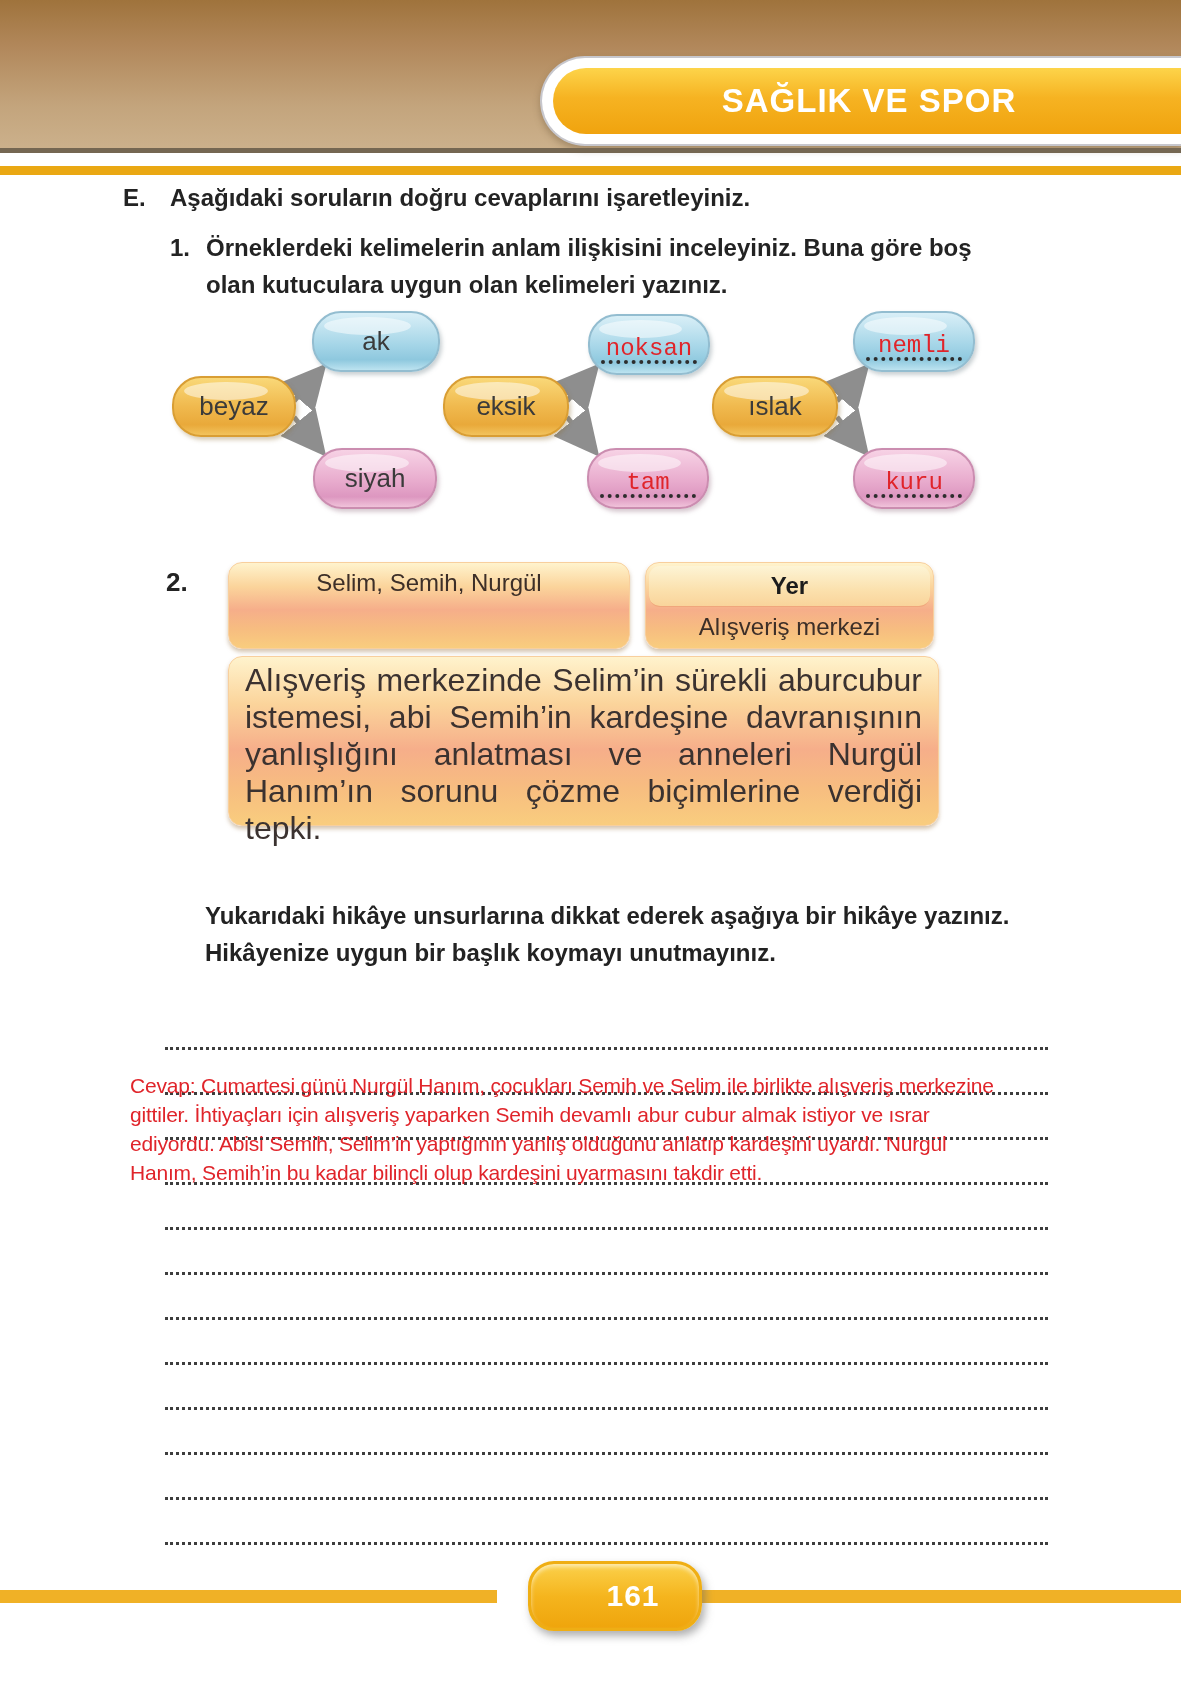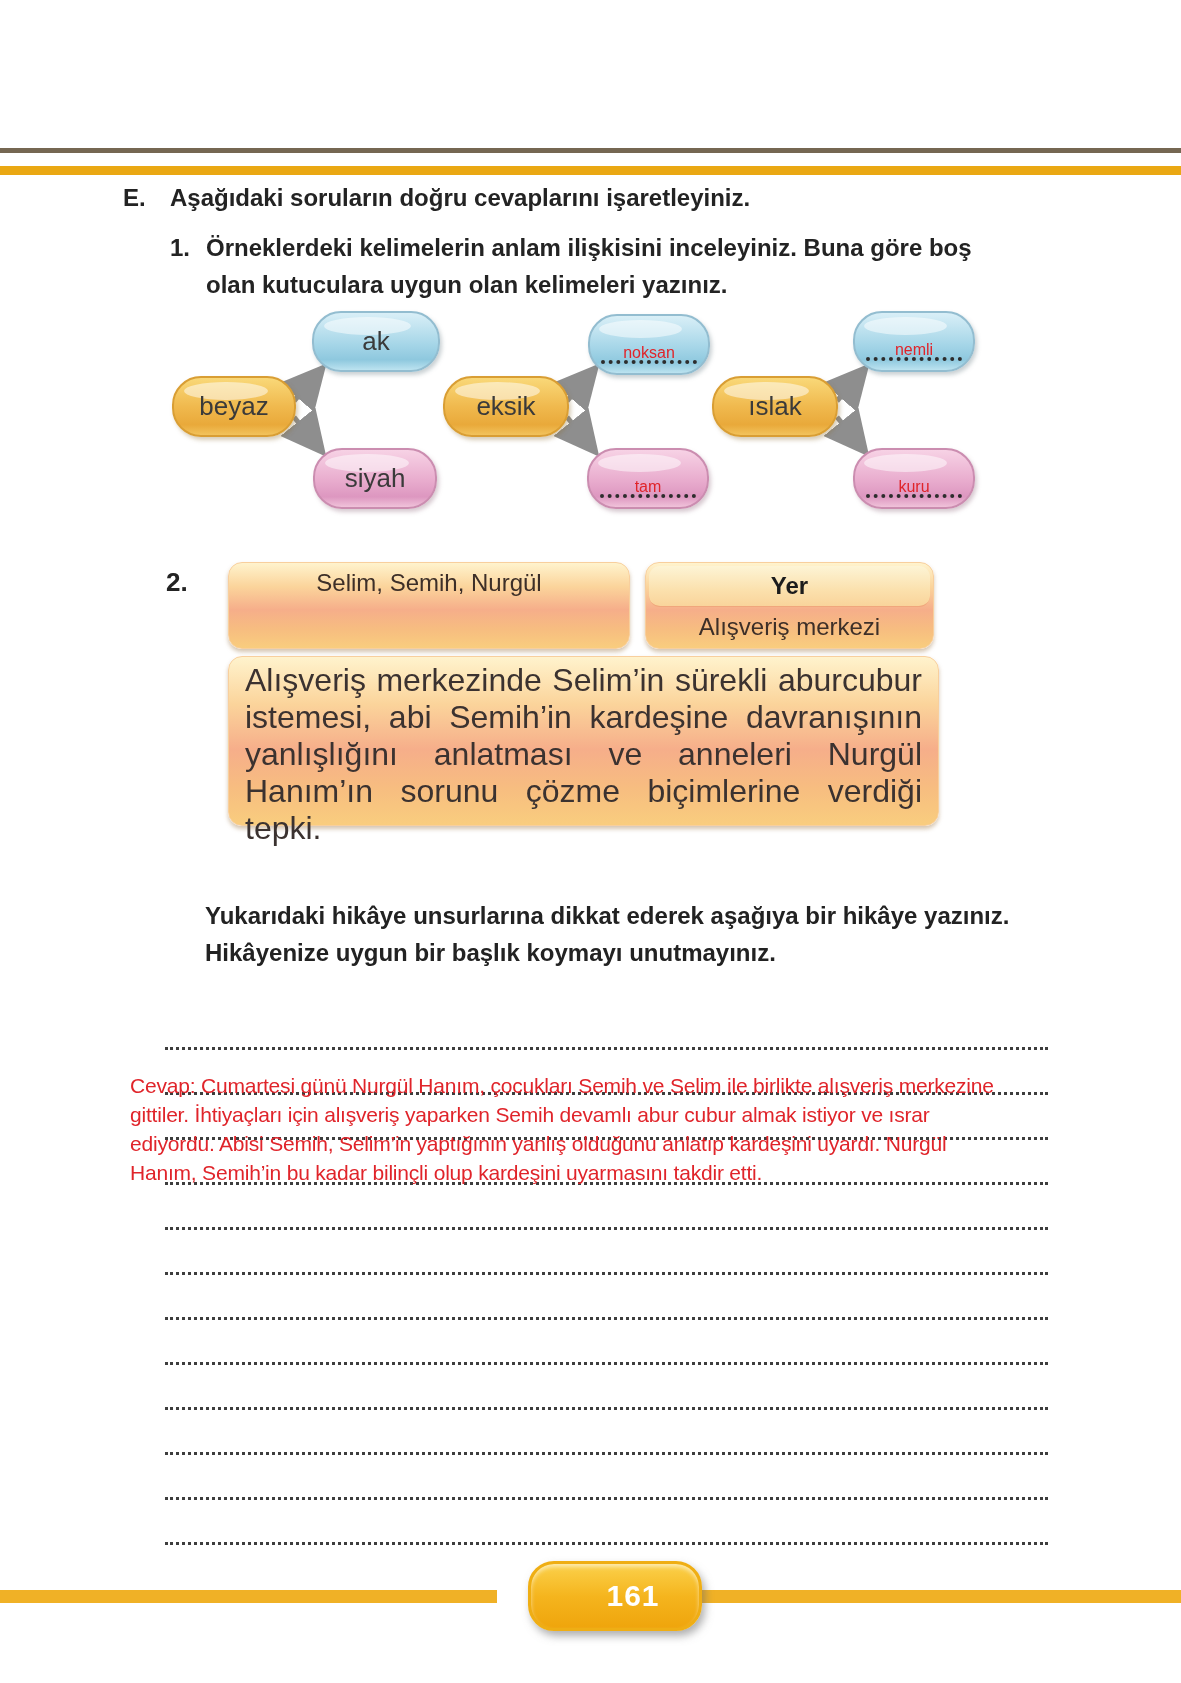--- a/index.html
+++ b/index.html
@@ -34,21 +34,21 @@
                 background:rgba(255,255,255,.5);border-radius:50%;}
   .pill.blue{background:linear-gradient(180deg,#d9eff7 0%,#a6d6e8 55%,#8ec8de 82%,#bce3f0 100%);
              border:2px solid #93bdd0;box-shadow:2px 3px 4px rgba(100,120,130,.35);}
   .pill.gold{background:linear-gradient(180deg,#f9d878 0%,#f0b94e 50%,#e9a93a 82%,#f2c35c 100%);
              border:2px solid #d99e34;box-shadow:2px 3px 4px rgba(140,110,50,.35);}
   .pill.pink{background:linear-gradient(180deg,#f7d2e5 0%,#e8abcd 55%,#dd97c0 82%,#f0c2da 100%);
              border:2px solid #cb8db0;box-shadow:2px 3px 4px rgba(140,100,120,.35);}
   .pill-word{position:relative;z-index:1;font-size:26px;color:#3a3a3a;}
   .pill-dots{position:absolute;left:9%;right:9%;bottom:9px;border-bottom:4px dotted #2d2d2d;}
   .pill-answer-word{position:absolute;z-index:1;width:100%;text-align:center;bottom:11px;
-                    font-size:16px;color:#e0242a;}
+                    font-size:24px;color:#e0242a;font-family:Liberation Mono, monospace;}
 
   
   .q2-label{position:absolute;left:166px;top:567px;font-size:26px;font-weight:bold;color:#232323;}
   .info-box{position:absolute;border-radius:14px;border:1px solid #f8cf9d;
             background:linear-gradient(180deg,#fff3cd 0%,#fbd49b 28%,#f6ae8a 55%,#f7bd80 78%,#f9cd7e 100%);
             box-shadow:0 3px 4px rgba(150,110,60,.4);}
   .info-head{margin:3px 3px 0 3px;height:40px;border-radius:11px;
              background:linear-gradient(180deg,#fdf4d5 0%,#fbe0ac 62%,#f9d49b 100%);
              border-bottom:1px solid #f0a67c;
              display:flex;align-items:center;justify-content:center;
@@ -79,20 +79,27 @@
               border:3px solid #efae14;
               box-shadow:3px 5px 8px rgba(110,110,110,.55), inset 0 3px 4px rgba(255,255,255,.55);
               display:flex;align-items:center;justify-content:center;padding-left:36px;}
   .page-number{color:#fff;font-size:30px;font-weight:bold;letter-spacing:1px;}
 </style>
 </head>
 <body>
 
 <div class="page">
 
+  <div class="topband">
+    <div class="unit-capsule">
+      <div class="unit-pill">
+        <span class="unit-title">SAĞLIK VE SPOR</span>
+      </div>
+    </div>
+  </div>
   <div class="sep-dark"></div>
   <div class="sep-gold"></div>
 
   <div class="e-heading">
     <span class="e-label">E.</span>
     <span class="e-text">Aşağıdaki soruların doğru cevaplarını işaretleyiniz.</span>
   </div>
 
   <div class="q1">
     <span class="q1-label">1.</span>

